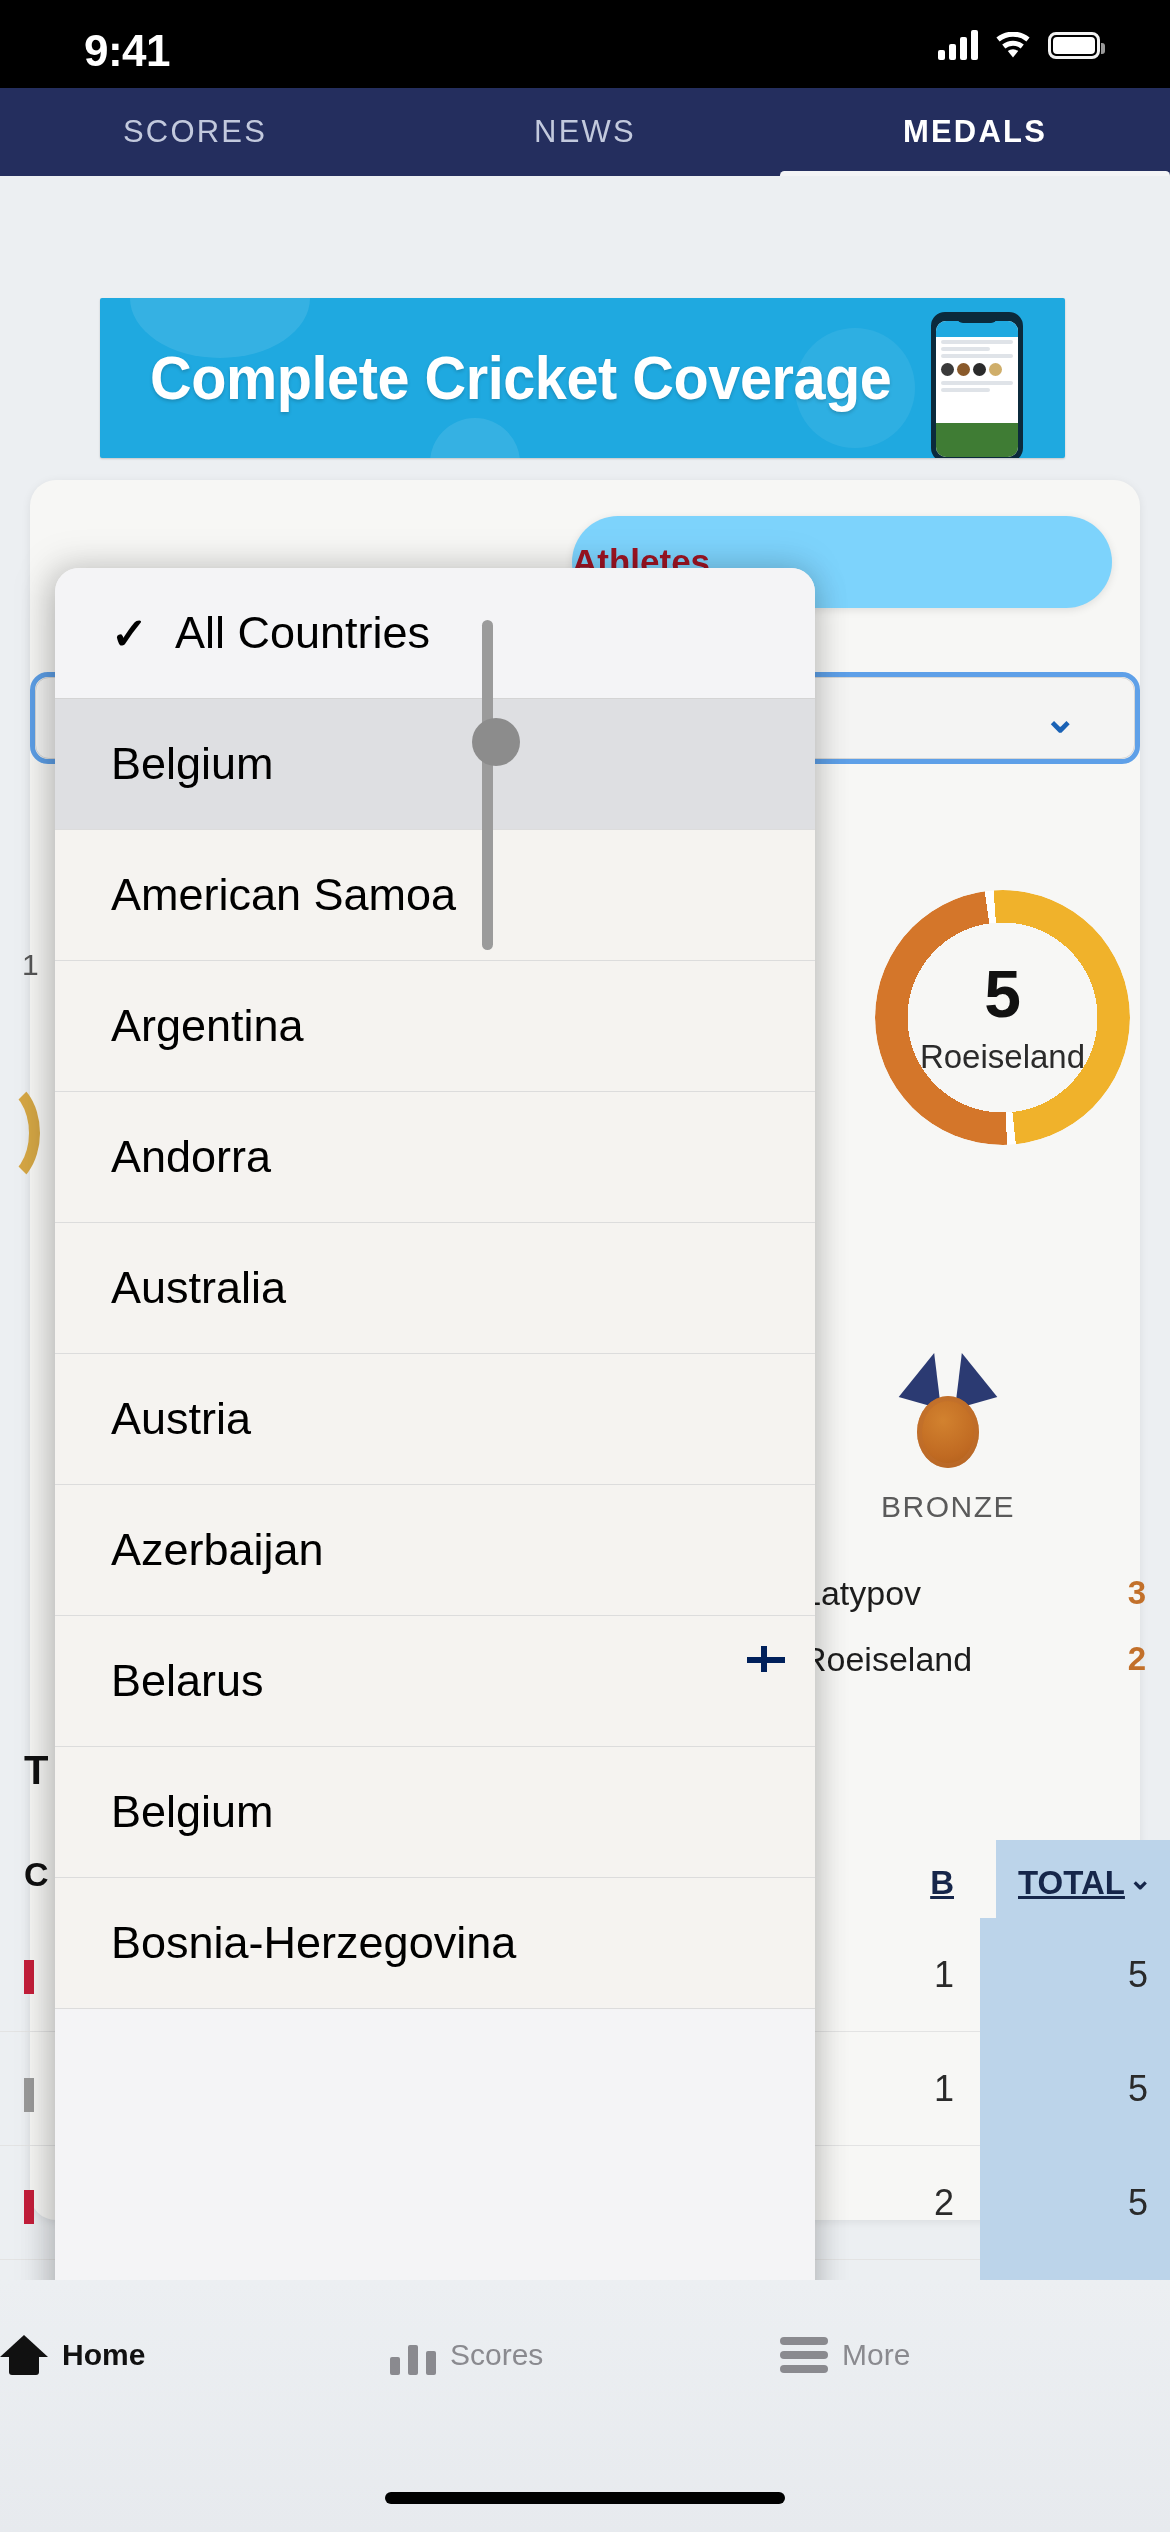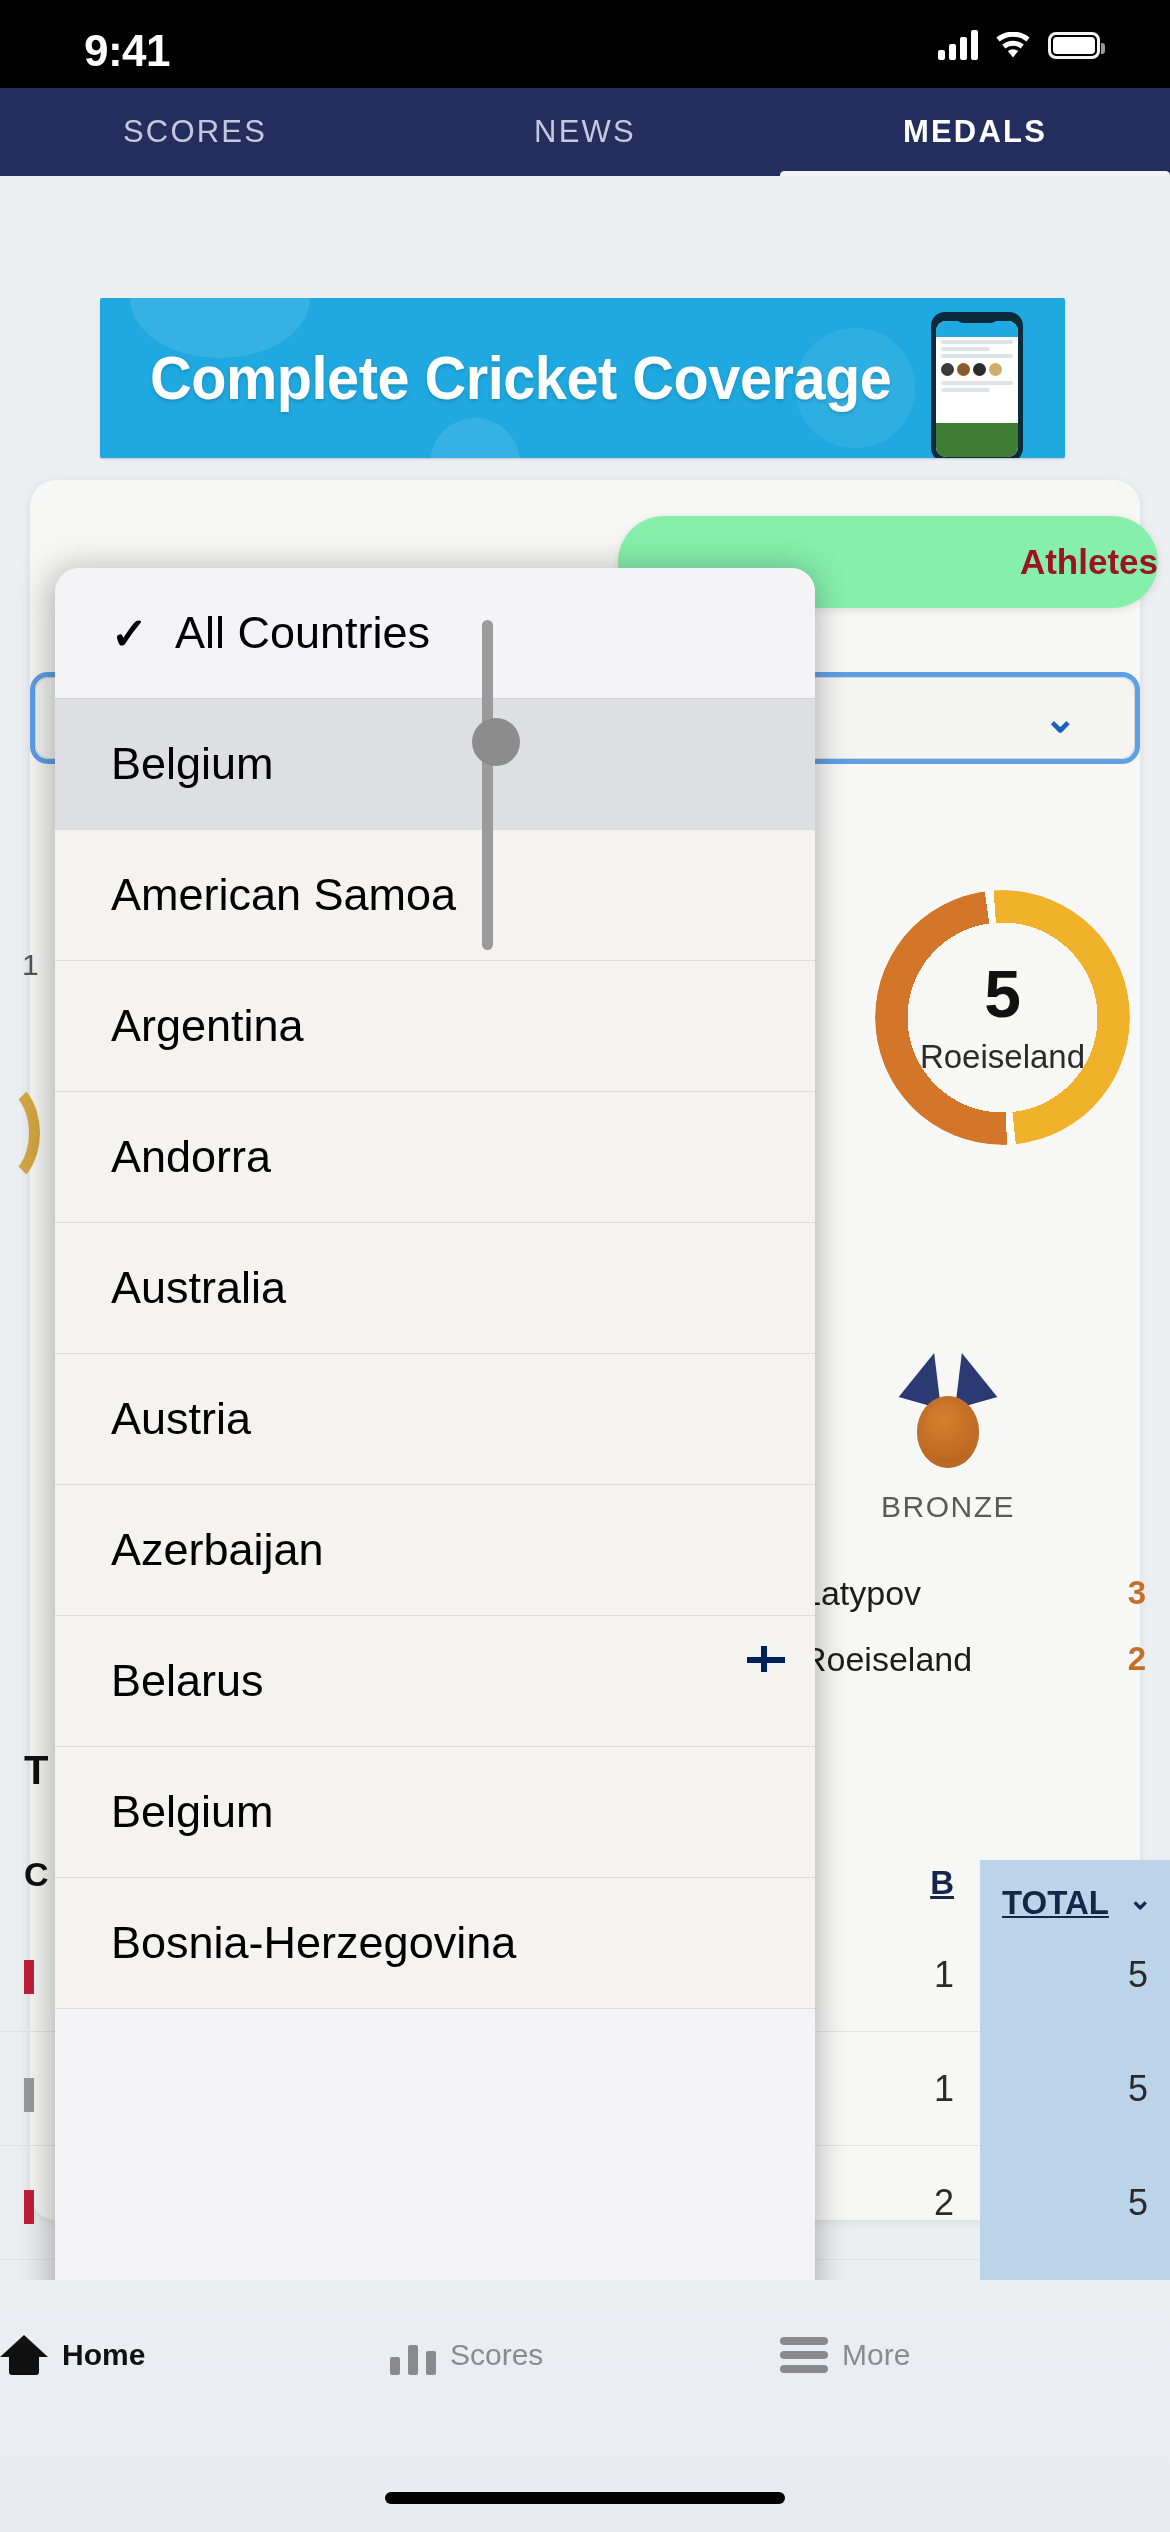--- a/index.html
+++ b/index.html
@@ -87,23 +87,23 @@
   .ad-phone .av i:nth-child(4){background:#cfae6a}
   .ad-phone .grn{position:absolute;left:0;right:0;bottom:0;height:34px;background:#3f7c34;}
 
   
   .card {
     position:absolute; left:30px; top:480px; width:1110px; height:1740px;
     background:#f7f7f5; border-radius:26px;
     box-shadow:0 2px 10px rgba(0,0,0,.08);
   }
   .pill {
-    position:absolute; left:618px; top:516px; width:540px; height:92px;
-    background:#86efac; border-radius:46px; box-shadow:0 2px 8px rgba(0,0,0,.10);
-    display:flex; align-items:center; justify-content:flex-end;
+    position:absolute; left:572px; top:516px; width:540px; height:92px;
+    background:#7dd3fc; border-radius:46px; box-shadow:0 2px 8px rgba(0,0,0,.10);
+    display:flex; align-items:center; justify-content:flex-start;
   }
   .pill span{ color:#9c1423; font-size:35px; font-weight:700; }
 
   
   .selectbox{
     position:absolute; left:30px; top:672px; width:1110px; height:92px;
     border:5px solid #5ea0e8; border-radius:18px; background:#f4f4f3;
   }
   .selectbox .inner{
     position:absolute; inset:0; border-radius:14px; border:1px solid #d7d7d6;
@@ -173,21 +173,21 @@
   .flag-no::before{content:"";position:absolute;left:12px;top:0;bottom:0;width:10px;background:#fff;}
   .flag-no::after{content:"";position:absolute;top:9px;left:0;right:0;height:10px;background:#fff;}
   .flag-no i{position:absolute;left:14px;top:0;bottom:0;width:6px;background:#00205b;z-index:2;}
   .flag-no u{position:absolute;top:11px;left:0;right:0;height:6px;background:#00205b;z-index:2;}
   .s-letter{ position:absolute; right:392px; top:1316px; font-size:34px; font-weight:700; color:#111; }
 
   
   .tbl{ position:absolute; left:0; top:1840px; width:1170px; }
   .tbl .hrow{ position:relative; height:78px; }
   .tbl .hrow .totalcell{
-    position:absolute; right:0; top:0; width:190px; height:78px; background:#bcd4ea;margin-top:20px;
+    position:absolute; right:0; top:0; width:174px; height:78px; background:#bcd4ea;
   }
   .tbl .hrow .bcell{ position:absolute; right:194px; top:0; width:120px; height:78px; }
   .colhdr{ position:absolute; bottom:16px; font-size:33px; font-weight:700; color:#16264a;
            text-decoration:underline; }
   .hrow .bcell .colhdr{ right:22px; }
   .hrow .totalcell .colhdr{ left:22px; }
   .hrow .totalcell .hchev{ position:absolute; right:18px; bottom:22px; font-size:28px;
                            color:#16264a; font-weight:700; }
 
   .trow{ position:relative; height:114px; border-bottom:1px solid #e3e3e3; }

